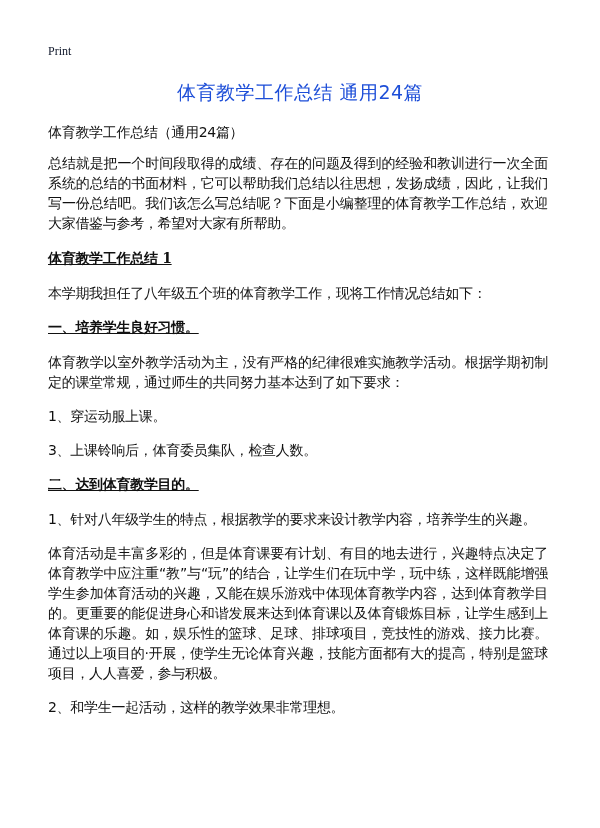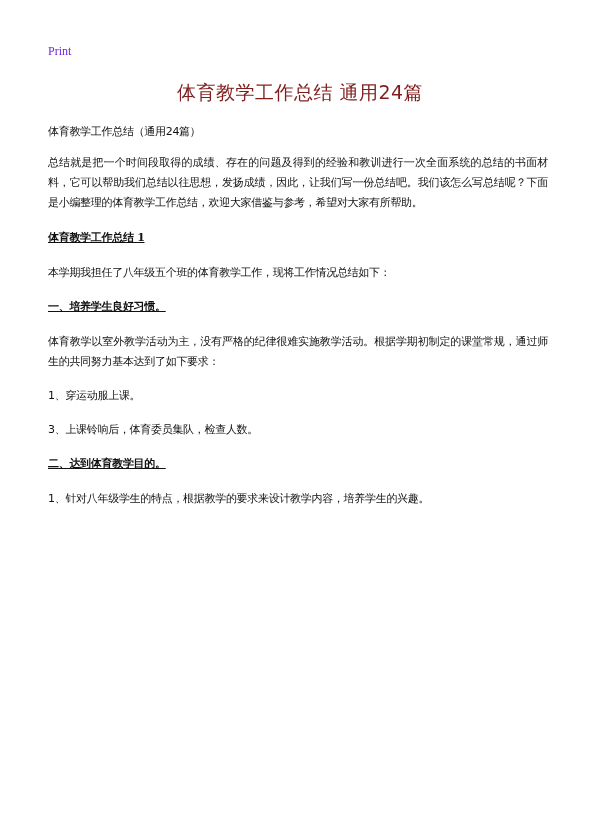--- a/index.html
+++ b/index.html
@@ -20,38 +20,38 @@
       left: 0; top: 0;
       width: 600px;
       height: 828px;
     }
     .print {
       position: absolute;
       left: 48px;
       top: 44px;
       font-family: "Liberation Serif", "DejaVu Serif", serif;
       font-size: 12px;
-      color: #6d28d9;
+      color: #0f172a;
     }
     .title {
       position: absolute;
       left: 0;
       width: 600px;
       top: 80px;
       text-align: center;
       font-size: 19px;
-      color: #7f1d1d;
+      color: #1d4ed8;
       letter-spacing: 0.5px;
     }
     .content {
       position: absolute;
       left: 48px;
       width: 500px;
       top: 122px;
-      font-size: 11px;
+      font-size: 14px;
       line-height: 20px;
       letter-spacing: -0.3px;
     }
     .content p {
       margin: 0;
       text-align: justify;
     }
     .subtitle { margin-bottom: 11px !important; }
     .intro { margin-bottom: 15px !important; }
     .h-bold {
@@ -79,14 +79,16 @@
     <p class="para">本学期我担任了八年级五个班的体育教学工作，现将工作情况总结如下：</p>
 
     <p class="h-bold">一、培养学生良好习惯。</p>
     <p class="para">体育教学以室外教学活动为主，没有严格的纪律很难实施教学活动。根据学期初制定的课堂常规，通过师生的共同努力基本达到了如下要求：</p>
 
     <p class="item">1、穿运动服上课。</p>
     <p class="item">3、上课铃响后，体育委员集队，检查人数。</p>
 
     <p class="h-bold">二、达到体育教学目的。</p>
     <p class="item">1、针对八年级学生的特点，根据教学的要求来设计教学内容，培养学生的兴趣。</p>
+    <p class="para">体育活动是丰富多彩的，但是体育课要有计划、有目的地去进行，兴趣特点决定了体育教学中应注重“教”与“玩”的结合，让学生们在玩中学，玩中练，这样既能增强学生参加体育活动的兴趣，又能在娱乐游戏中体现体育教学内容，达到体育教学目的。更重要的能促进身心和谐发展来达到体育课以及体育锻炼目标，让学生感到上体育课的乐趣。如，娱乐性的篮球、足球、排球项目，竞技性的游戏、接力比赛。通过以上项目的·开展，使学生无论体育兴趣，技能方面都有大的提高，特别是篮球项目，人人喜爱，参与积极。</p>
+    <p class="item">2、和学生一起活动，这样的教学效果非常理想。</p>
   </div>
 </div>
 
 </body></html>

